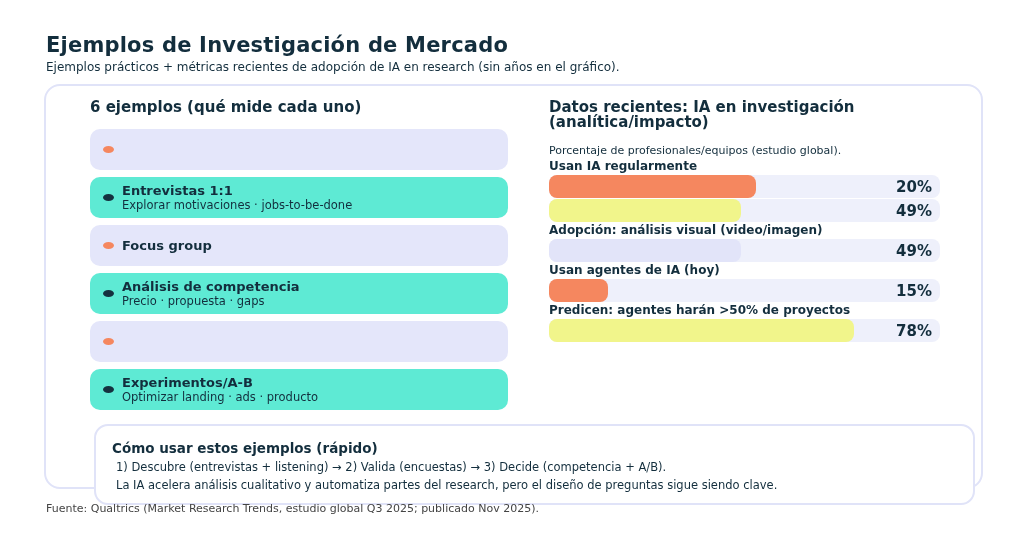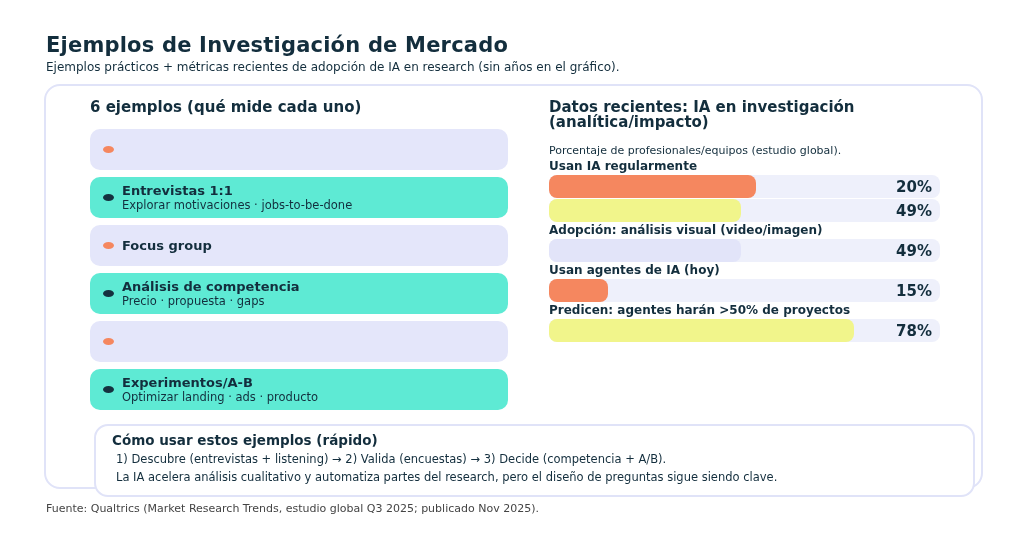--- a/index.html
+++ b/index.html
@@ -46,21 +46,21 @@
   .bar-value {
     position:absolute; right:8px; top:50%; transform:translateY(-50%);
     font-size:15px; font-weight:bold;
   }
 
   
   .howto {
     box-sizing:border-box;
     margin:7px 6px 0 48px;
     border:2px solid #e0e3f8; border-radius:14px;
-    padding:6px 14px 7px 16px; background:#ffffff;
+    padding:14px 14px 7px 16px; background:#ffffff;
   }
   .howto-heading { font-size:13.5px; font-weight:bold; line-height:16px; margin:0 0 2px 0; }
   .howto-line { font-size:11.5px; line-height:14px; margin:4px; }
 
   .footer { font-size:11px; color:#444444; margin:13px 0 0 46px; }
 </style>
 </head>
 <body>
 
 <h1 class="page-title">Ejemplos de Investigación de Mercado</h1>

